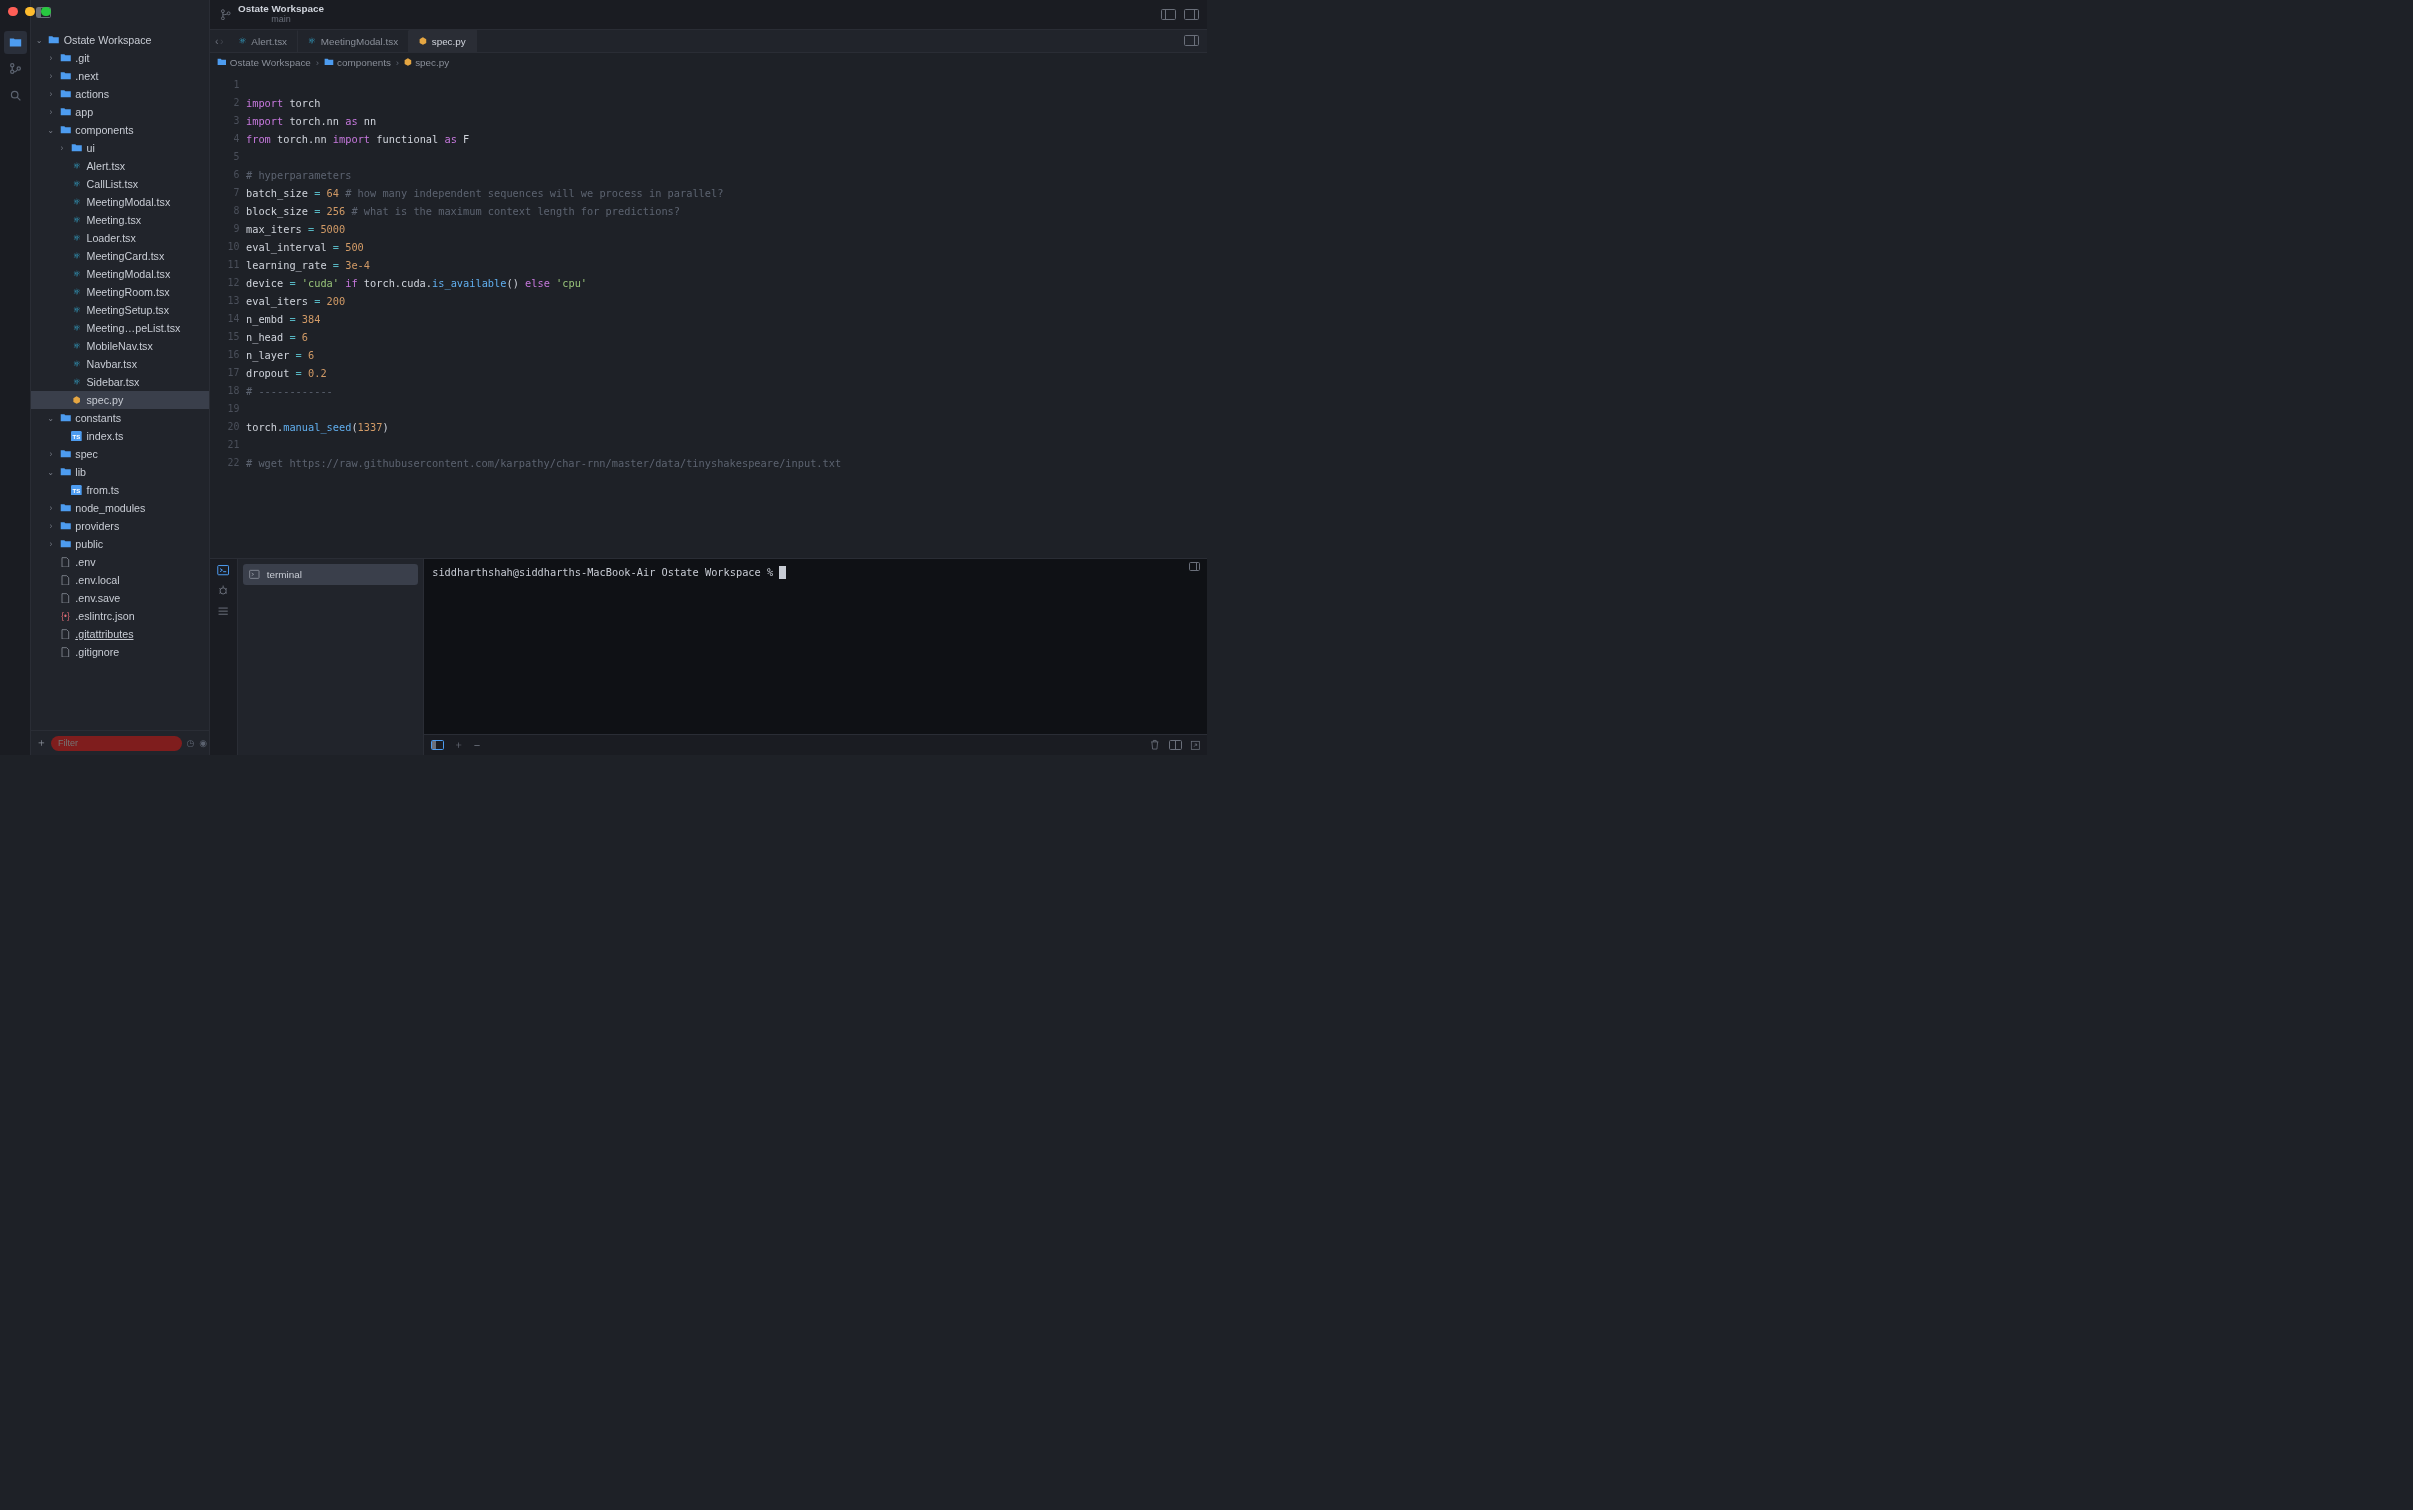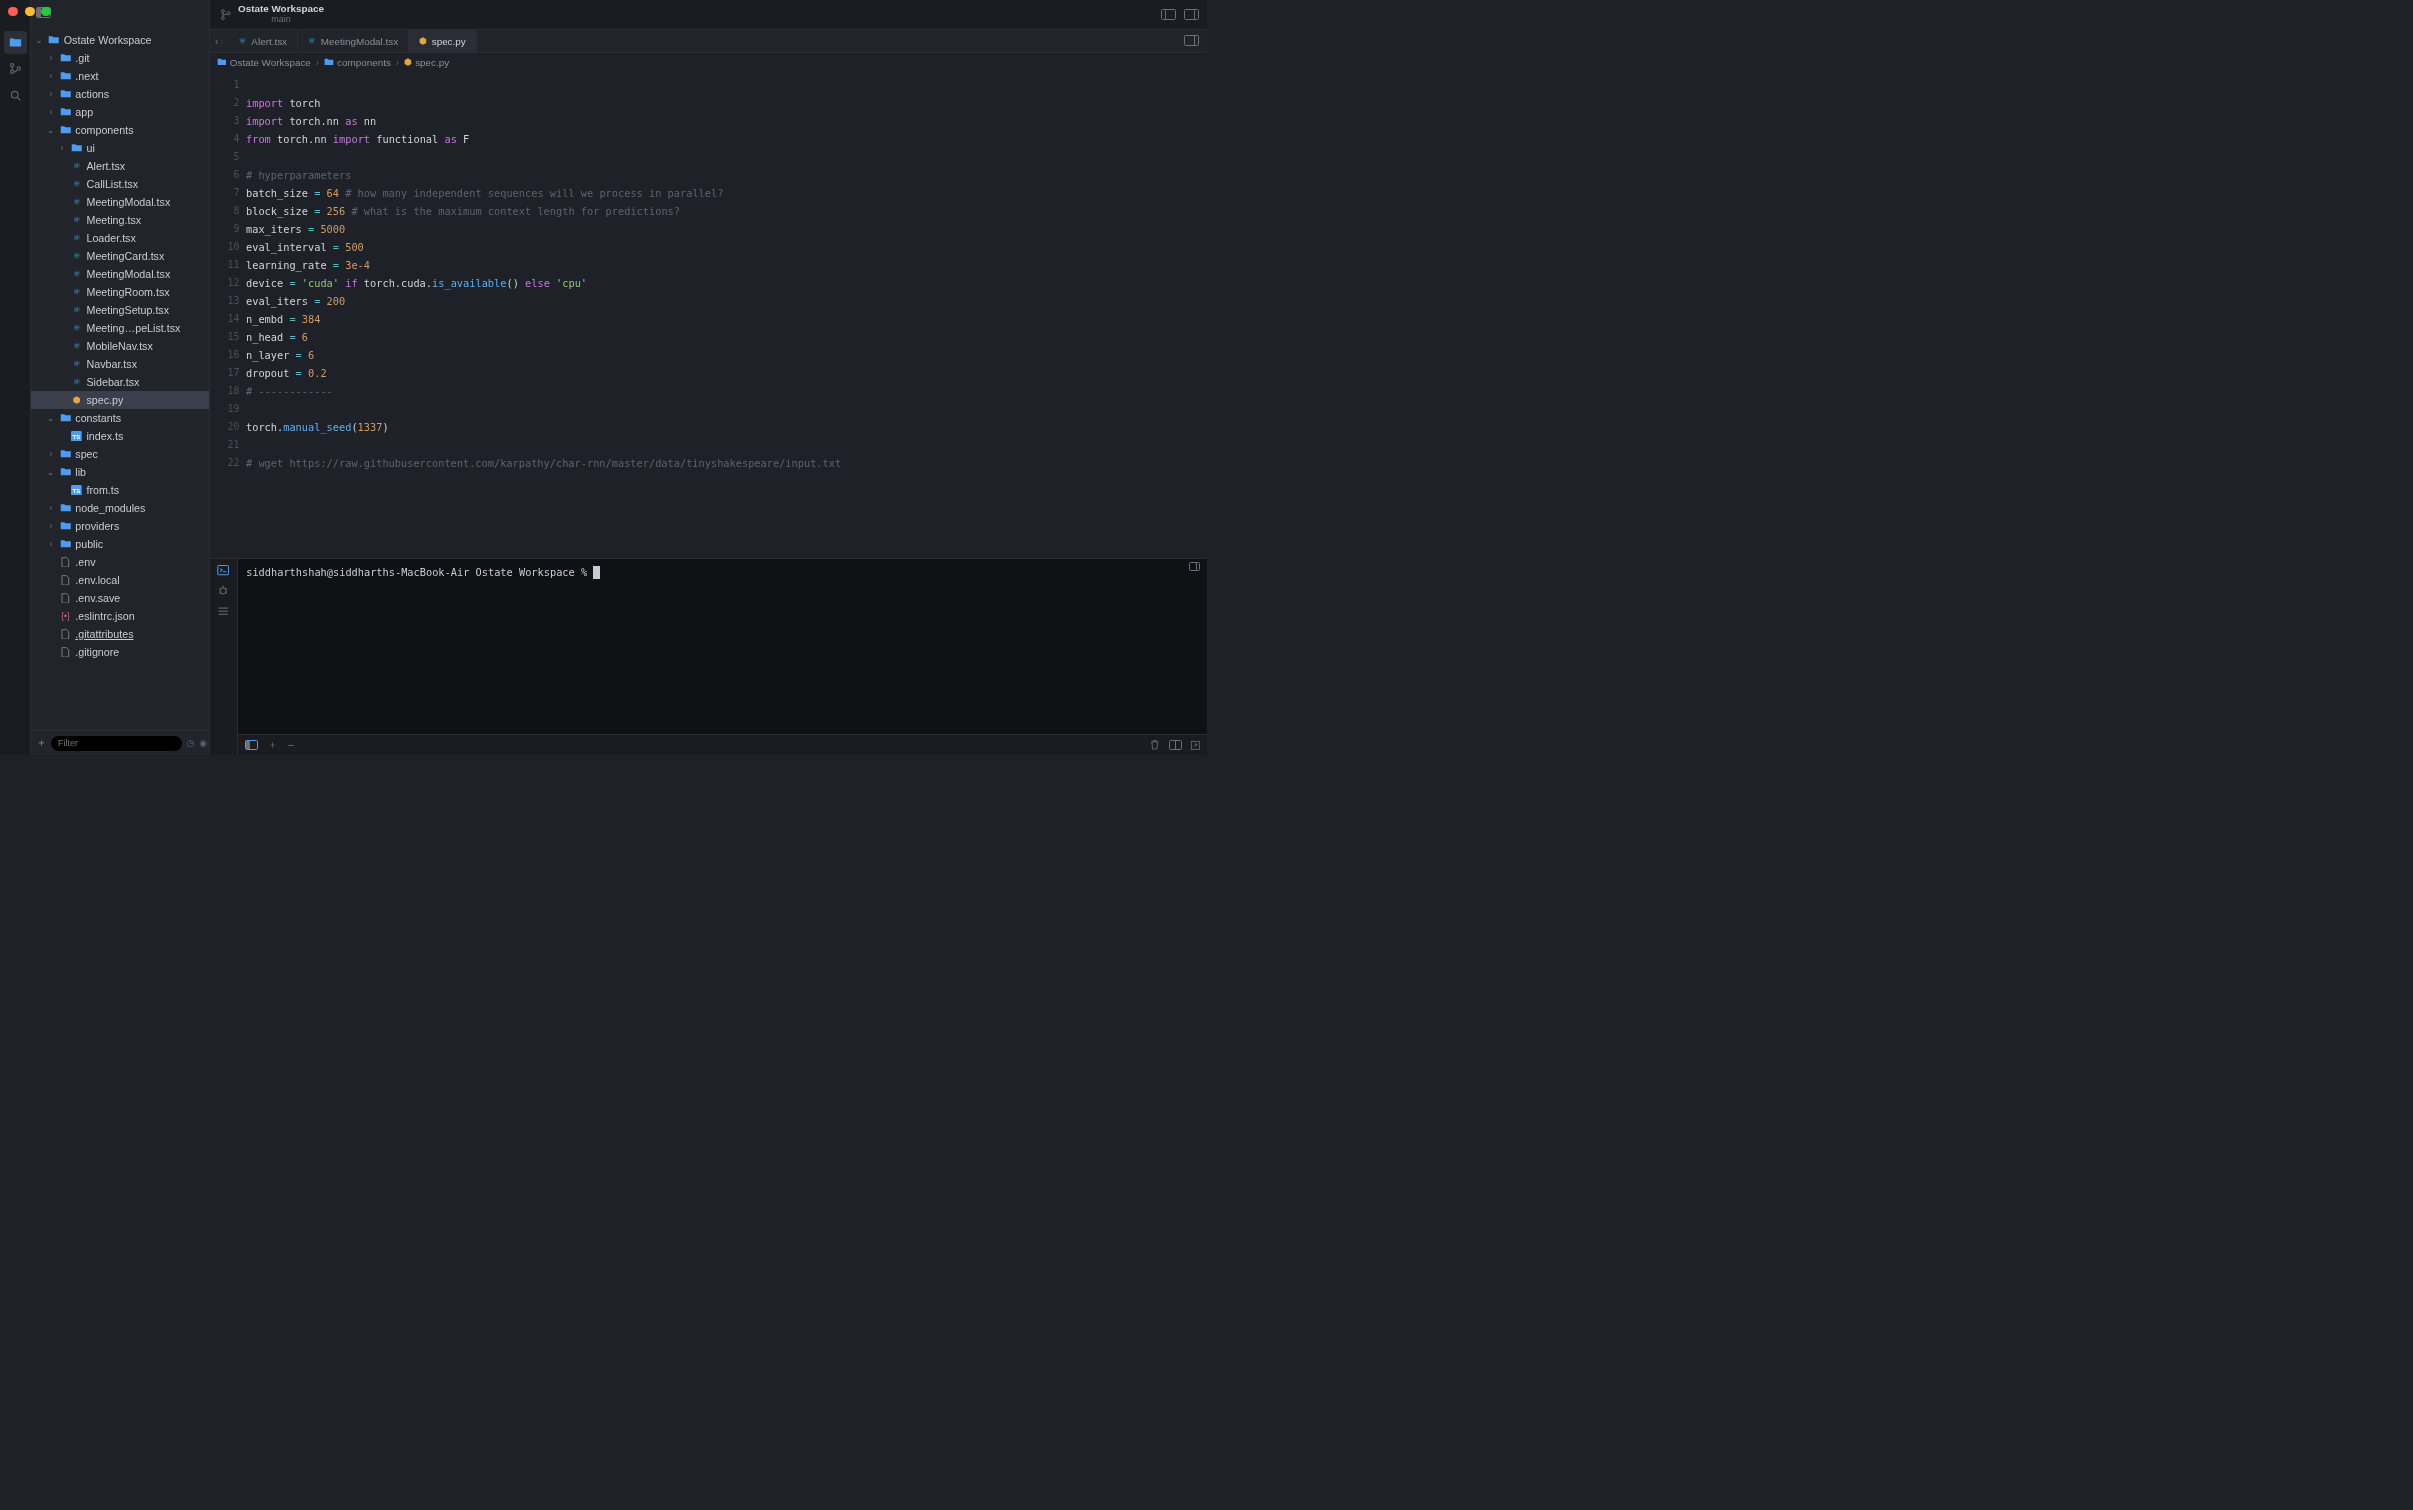--- a/index.html
+++ b/index.html
@@ -67,21 +67,21 @@
 .sidebar-footer {
   height: 24.6px;
   background:#21242b;
   border-top:0.8px solid #2a2d35;
   display:flex;align-items:center;
   padding:0 4.9px;
   gap:4.9px;
 }
 .sidebar-footer .plus { color:#8a8f99;}
 .filter-input {
-  flex:1; background:#000000; border:none; border-radius:8.2px;
+  flex:1; background:#7f1d1d; border:none; border-radius:8.2px;
   height:14.8px; padding:0 6.6px; color:#8a8f99; font-size:9px;
 }
 .sidebar-footer .clock { color:#5c6370; font-size:9px;}
 
 
 .main { flex:1; display:flex; flex-direction:column; background:#1e2127; }
 
 
 .titlebar {
   height:29.6px; display:flex; align-items:center;
@@ -629,20 +629,29 @@
               <circle cx="8" cy="9" r="4" fill="none" stroke="currentColor" stroke-width="1.3"></circle>
               <path d="M8 2v3M3 6l2 1M13 6l-2 1M3 12l2-1M13 12l-2-1" stroke="currentColor" stroke-width="1.3"></path>
             </svg>
         </div>
         <div class="pa-item">
           <svg width="12.3" height="12.3" viewBox="0 0 16 16">
               <path d="M2 4h12M2 8h12M2 12h12" stroke="currentColor" stroke-width="1.3"></path>
             </svg>
         </div>
       </div>
+      <div class="panel-list">
+        <div class="term-tab">
+          <svg width="10.7" height="10.7" viewBox="0 0 16 16">
+              <rect x="1" y="2" width="14" height="12" rx="1" fill="none" stroke="#8a8f99" stroke-width="1.3"></rect>
+              <path d="M4 6l3 2-3 2" stroke="#8a8f99" stroke-width="1.3" fill="none"></path>
+            </svg>
+          <span>terminal</span>
+        </div>
+      </div>
       <div class="panel-body">
         <span>siddharthshah@siddharths-MacBook-Air Ostate Workspace % </span><span class="cursor"></span>
         <div class="mini">
           <div class="layout-icon rsplit" style="width:11.5px;height:9px;border-width:0.8px"></div>
         </div>
         <div class="panel-footer">
           <div class="layout-icon lsplit-fill" style="width:13px;height:9.9px;border-color:#4d9cf0;"></div>
           <span>＋</span>
           <span>−</span>
           <div class="pf-right">

